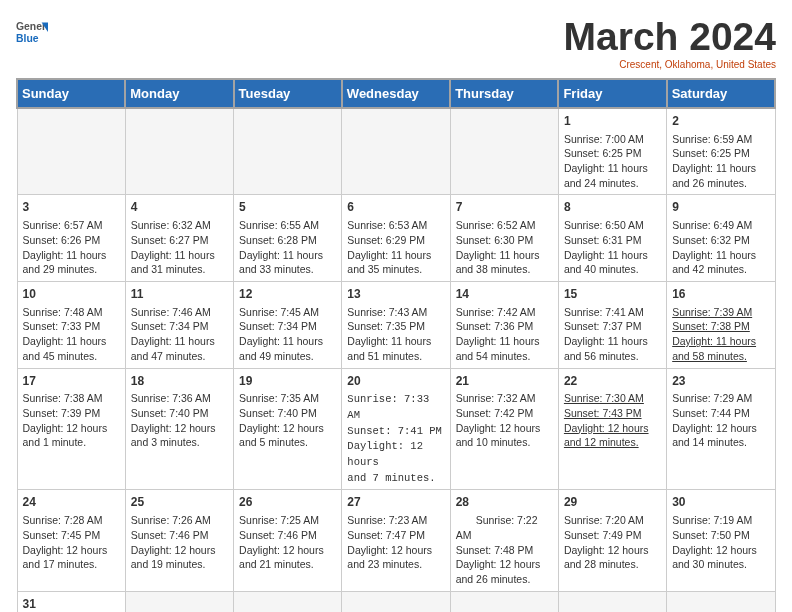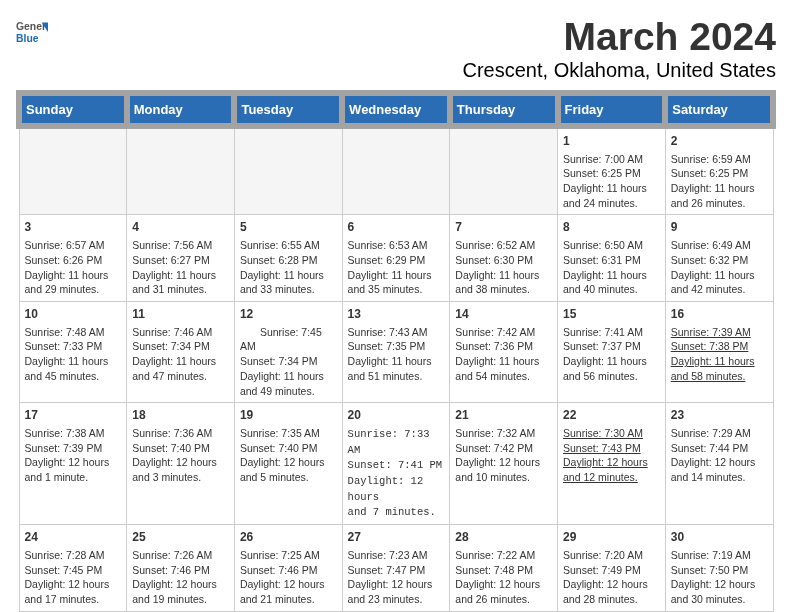--- a/index.html
+++ b/index.html
@@ -28,36 +28,36 @@
     .title-area {
       text-align: right;
     }
     .calendar-title {
       font-size: 39px;
       font-weight: bold;
       color: #333;
       line-height: 1.1;
     }
     .calendar-subtitle {
-      font-size: 20px;
-      color: #000000;
+      font-size: 10px;
+      color: #c2410c;
     }
     table {
       width: 100%;
       border-collapse: collapse;
       font-size: 11px;
     }
     thead tr th {
       background-color: #2a6db5;
       color: #fff;
       padding: 6px 4px;
       text-align: left;
       font-size: 13px;
       font-weight: bold;
-      border: 6px solid #a3a3a3;
+      border: 2px solid #a3a3a3;
     }
     tbody tr td {
       border: 1px solid #ccc;
       vertical-align: top;
       padding: 4px 5px;
       height: 80px;
       width: calc(100% / 7);
       background: #fff;
       color: #333;
       font-size: 10.5px;
@@ -119,21 +119,21 @@
         <td><span class="day-number">2</span><span style="white-space: pre-line;">Sunrise: 6:59 AM
 Sunset: 6:25 PM
 Daylight: 11 hours
 and 26 minutes.</span></td>
       </tr>
       <tr>
         <td><span class="day-number">3</span><span style="white-space: pre-line;">Sunrise: 6:57 AM
 Sunset: 6:26 PM
 Daylight: 11 hours
 and 29 minutes.</span></td>
-        <td><span class="day-number">4</span><span style="white-space: pre-line;">Sunrise: 7:56 AM
+        <td><span class="day-number">4</span><span style="white-space: pre-line;">Sunrise: 6:32 AM
 Sunset: 6:27 PM
 Daylight: 11 hours
 and 31 minutes.</span></td>
         <td><span class="day-number">5</span><span style="white-space: pre-line;">Sunrise: 6:55 AM
 Sunset: 6:28 PM
 Daylight: 11 hours
 and 33 minutes.</span></td>
         <td><span class="day-number">6</span><span style="white-space: pre-line;">Sunrise: 6:53 AM
 Sunset: 6:29 PM
 Daylight: 11 hours
@@ -153,21 +153,21 @@
       </tr>
       <tr>
         <td><span class="day-number">10</span><span style="white-space: pre-line; margin-top: 34px;">Sunrise: 7:48 AM
 Sunset: 7:33 PM
 Daylight: 11 hours
 and 45 minutes.</span></td>
         <td><span class="day-number">11</span><span style="white-space: pre-line;">Sunrise: 7:46 AM
 Sunset: 7:34 PM
 Daylight: 11 hours
 and 47 minutes.</span></td>
-        <td><span class="day-number">12</span><span style="white-space: pre-line; margin-left: 20px;">Sunrise: 7:45 AM
+        <td><span class="day-number">12</span><span style="white-space: pre-line;">Sunrise: 7:45 AM
 Sunset: 7:34 PM
 Daylight: 11 hours
 and 49 minutes.</span></td>
         <td><span class="day-number">13</span><span style="white-space: pre-line;">Sunrise: 7:43 AM
 Sunset: 7:35 PM
 Daylight: 11 hours
 and 51 minutes.</span></td>
         <td><span class="day-number">14</span><span style="white-space: pre-line;">Sunrise: 7:42 AM
 Sunset: 7:36 PM
 Daylight: 11 hours
@@ -221,21 +221,21 @@
 Daylight: 12 hours
 and 19 minutes.</span></td>
         <td><span class="day-number">26</span><span style="white-space: pre-line;">Sunrise: 7:25 AM
 Sunset: 7:46 PM
 Daylight: 12 hours
 and 21 minutes.</span></td>
         <td><span class="day-number">27</span><span style="white-space: pre-line;">Sunrise: 7:23 AM
 Sunset: 7:47 PM
 Daylight: 12 hours
 and 23 minutes.</span></td>
-        <td><span class="day-number">28</span><span style="white-space: pre-line;">Sunrise: 7:22 AM
+        <td><span class="day-number">28</span><span style="white-space: pre-line; margin-left: 20px;">Sunrise: 7:22 AM
 Sunset: 7:48 PM
 Daylight: 12 hours
 and 26 minutes.</span></td>
         <td><span class="day-number">29</span><span style="white-space: pre-line;">Sunrise: 7:20 AM
 Sunset: 7:49 PM
 Daylight: 12 hours
 and 28 minutes.</span></td>
         <td><span class="day-number">30</span><span style="white-space: pre-line;">Sunrise: 7:19 AM
 Sunset: 7:50 PM
 Daylight: 12 hours

